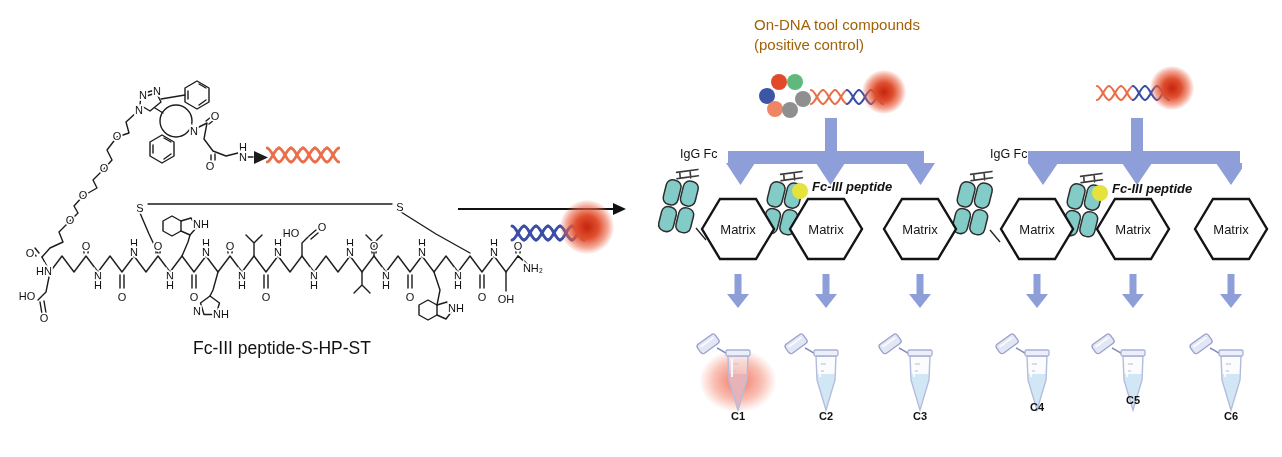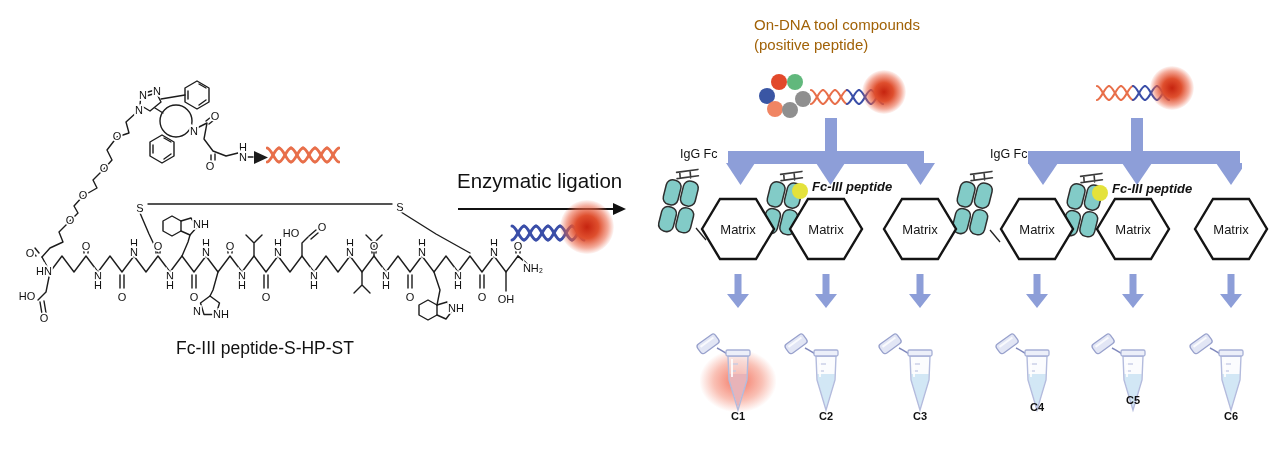--- a/index.html
+++ b/index.html
@@ -185,41 +185,40 @@
     <g class="helix" stroke="#e86f4a" stroke-width="2.8" transform="translate(1,6)">
       <use href="#hx" x="0"></use>
         <use href="#hx" x="12"></use>
         <use href="#hx" x="24"></use>
         <use href="#hx" x="36"></use>
         <use href="#hx" x="48"></use>
         <use href="#hx" x="60"></use>
     </g>
   </svg>
 
-  <div class="lbl caption" style="left:170px;top:338px;width:190px">Fc-III peptide-S-HP-ST</div>
-
-  <div class="lbl rxn" style="left:457px;top:169px">Enzymatic ligation</div>
+  <div class="lbl caption" style="left:187px;top:338px;width:190px">Fc-III peptide-S-HP-ST</div>
+
   <svg class="abs" style="left:456px;top:200px" width="172" height="18" viewBox="0 0 172 18">
     <line x1="2" y1="9" x2="158" y2="9" stroke="#111" stroke-width="2.2"></line>
     <polygon points="157,3 170,9 157,15" fill="#111"></polygon>
   </svg>
   <svg class="abs" style="left:510px;top:218px" width="76" height="30" viewBox="0 0 76 30">
     <g class="helix" stroke="#3a4ea8" stroke-width="3" transform="translate(2,7)">
       <use href="#hx" x="0"></use>
         <use href="#hx" x="12"></use>
         <use href="#hx" x="24"></use>
         <use href="#hx" x="36"></use>
         <use href="#hx" x="48"></use>
         <use href="#hx" x="60"></use>
     </g>
   </svg>
   <div class="glowdot" style="left:560px;top:200px;width:54px;height:54px"></div>
 
   <div class="lbl title" style="left:754px;top:16px">On-DNA tool compounds</div>
-  <div class="lbl title" style="left:754px;top:36px">(positive peptide)</div>
+  <div class="lbl title" style="left:754px;top:36px">(positive control)</div>
 
   <div>
     <div class="circle" style="left: 771px; top: 74px; background: rgb(226, 73, 43);"></div>
     <div class="circle" style="left: 787px; top: 74px; background: rgb(97, 184, 124);"></div>
     <div class="circle" style="left: 759px; top: 88px; background: rgb(58, 86, 164);"></div>
     <div class="circle" style="left: 767px; top: 101px; background: rgb(240, 133, 99);"></div>
     <div class="circle" style="left: 782px; top: 102px; background: rgb(143, 143, 143);"></div>
     <div class="circle" style="left: 795px; top: 91px; background: rgb(143, 143, 143);"></div>
   </div>
 

